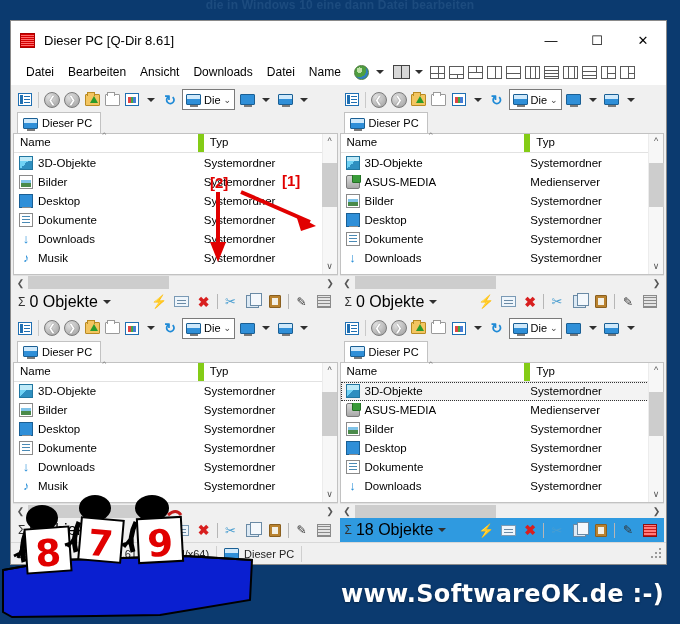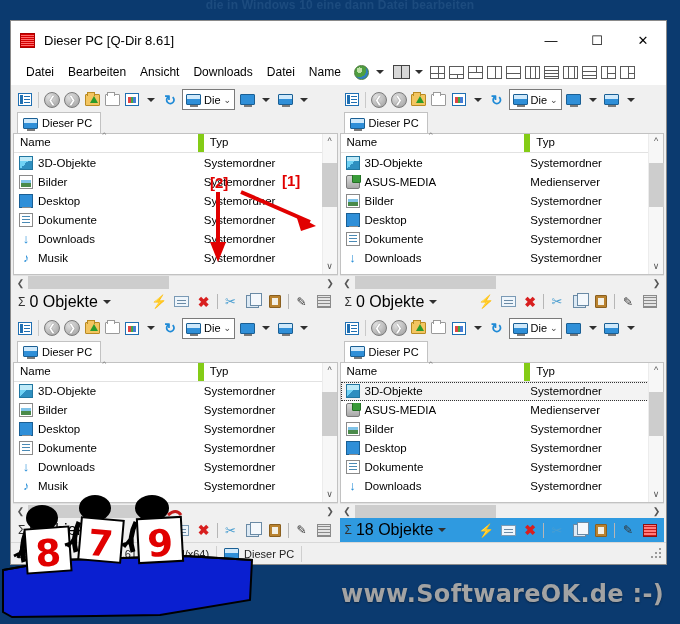--- a/index.html
+++ b/index.html
@@ -258,21 +258,21 @@
       radial-gradient(circle 1px at 11px 6px,#9a9a9a 99%,transparent),
       radial-gradient(circle 1px at 11px 2px,#9a9a9a 99%,transparent);
   }
 
   
   .anno{ position:absolute; color:#e10000; font-weight:bold; font-size:15px; pointer-events:none; }
   .anno-svg{ position:absolute; left:0; top:0; width:680px; height:624px; pointer-events:none; }
 
   
   .watermark{
-    position:absolute; right:16px; bottom:16px; color:#a3a3a3;
+    position:absolute; right:16px; bottom:16px; color:#ffffff;
     font-family:"DejaVu Sans", sans-serif; font-weight:bold; font-size:24px;
     letter-spacing:.3px; text-shadow:0 1px 2px rgba(0,0,0,.4);
   }
 </style>
 </head>
 <body>
 
 <div class="top-ghost">die in Windows 10 eine dann Datei bearbeiten</div>
 
 <div class="window">

